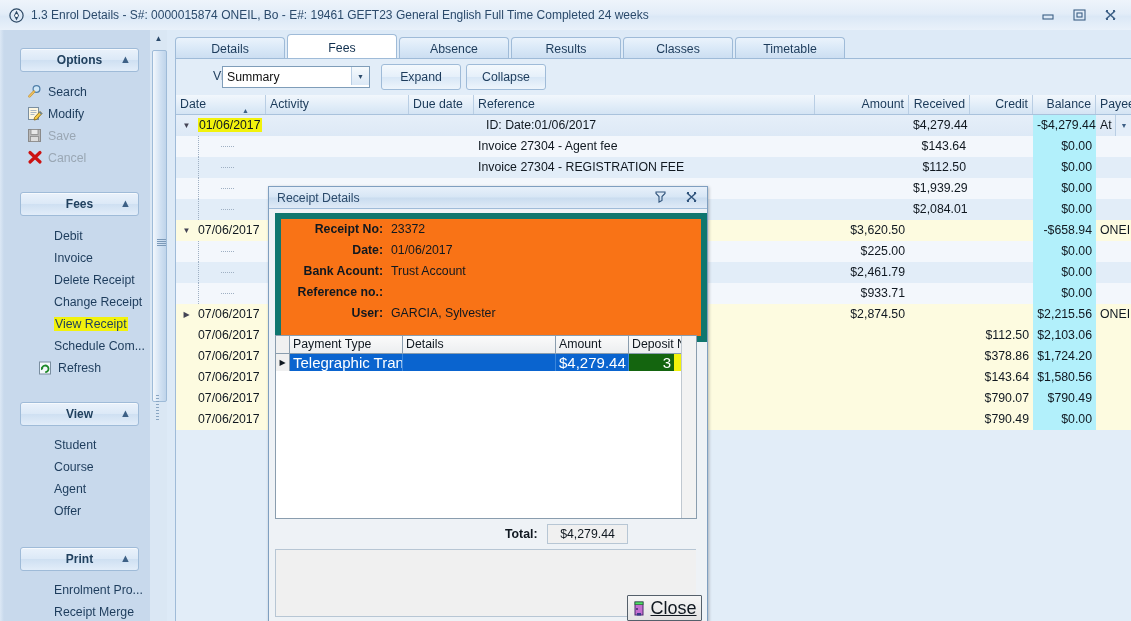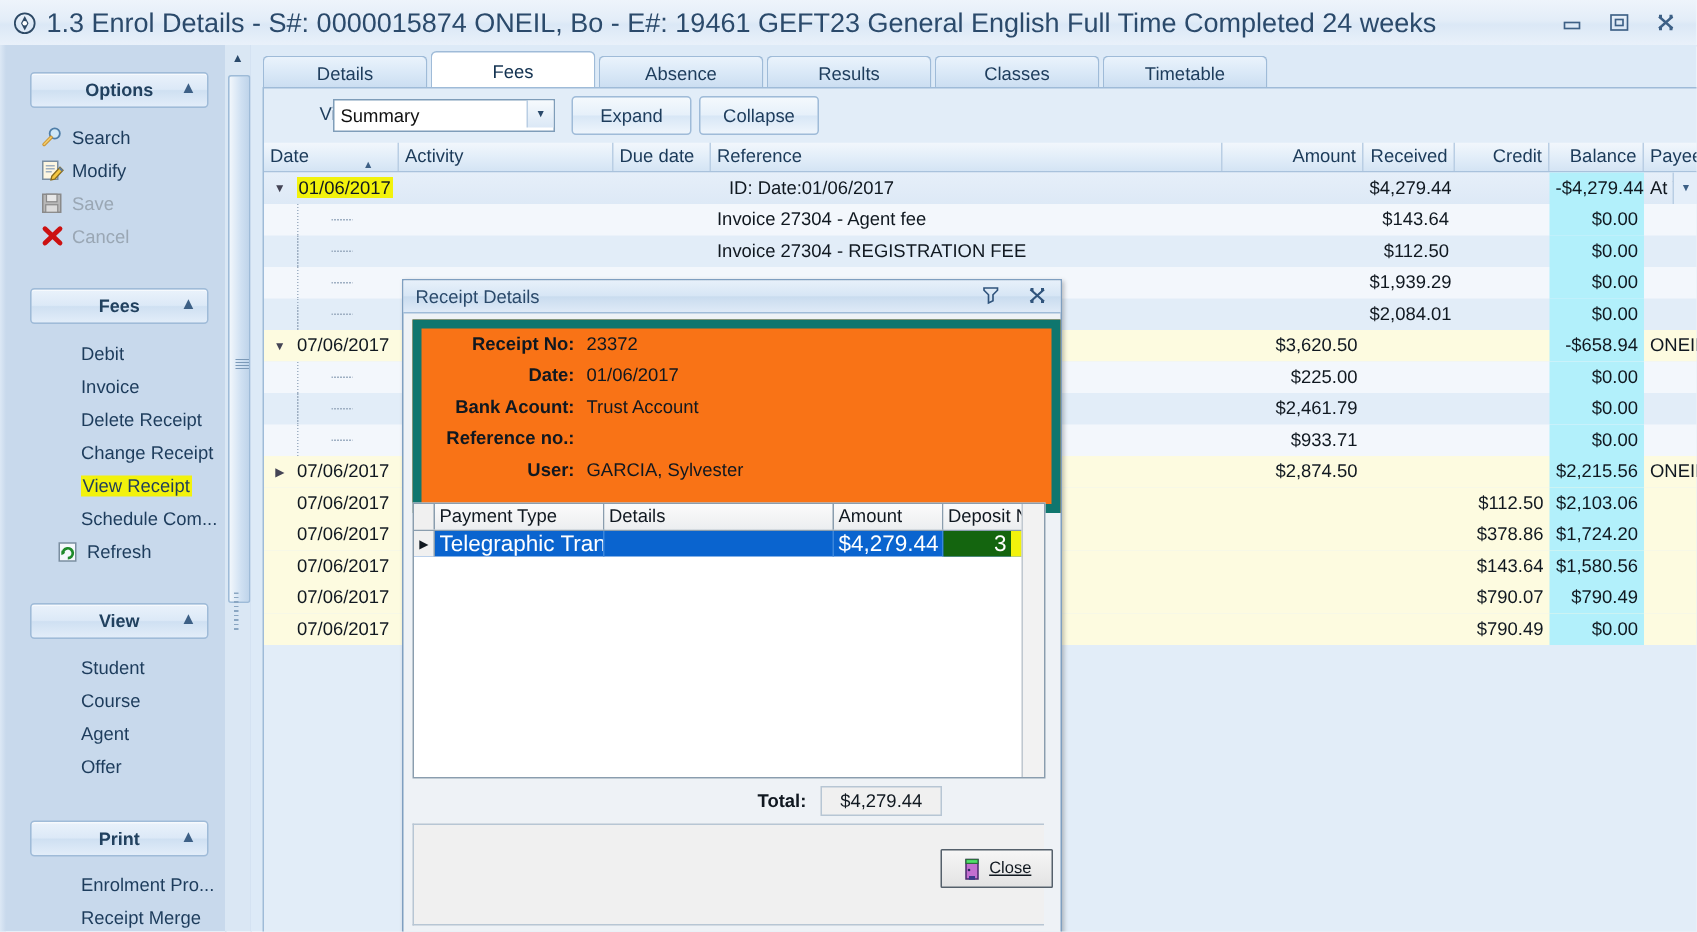--- a/index.html
+++ b/index.html
@@ -17,21 +17,21 @@
   .titlebar{
     position:absolute;left:0;top:0;width:1131px;height:30px;
     background:linear-gradient(to bottom,#eef4fb 0%,#e3edf8 45%,#dbe8f6 55%,#e9f1fa 100%);
     border-bottom:1px solid #a7c0dc;
     display:flex;align-items:center;
   }
   .title-icon{
     width:16px;height:16px;margin-left:8px;margin-right:7px;flex:0 0 auto;
     display:flex;align-items:center;justify-content:center;
   }
-  .title-text{font-size:18px;color:#2b4a6b;white-space:nowrap;}
+  .title-text{font-size:12px;color:#2b4a6b;white-space:nowrap;}
   .title-btns{margin-left:auto;display:flex;align-items:center;gap:14px;margin-right:12px;}
   .tbtn{width:17px;height:15px;display:flex;align-items:center;justify-content:center;color:#3d6086;}
 
   
   .navpane{
     position:absolute;left:0;top:30px;width:150px;height:591px;
     background:#c8d9ec;
     border-right:1px solid #a9c2dc;
   }
   .navpane:before{
@@ -225,25 +225,25 @@
   .total-box{
     position:absolute;left:272px;top:1px;width:79px;height:18px;
     background:#f0f0f0;border:1px solid #b7c6d4;
     display:flex;align-items:center;justify-content:center;font-size:12.3px;color:#101820;
   }
   .footpanel{
     position:absolute;left:0;top:26px;width:420px;height:66px;
     background:#f0f0f0;border:1px solid #b7c6d4;border-right:none;
   }
   .close-btn{
-    position:absolute;left:352px;top:43px;width:73px;height:24px;
+    position:absolute;left:352px;top:72px;width:73px;height:24px;
     background:linear-gradient(to bottom,#f6f6f6,#e3e3e3);
     border:1px solid #55606b;border-radius:1px;
     display:flex;align-items:center;justify-content:center;gap:4px;
-    font-size:11px;color:#101820;cursor:default;text-align:right;
+    font-size:18px;color:#101820;cursor:default;text-align:right;
   }
 
   svg{display:block;}
 </style>
 </head>
 <body>
 
 <div id="app">
 
   <div class="titlebar">

